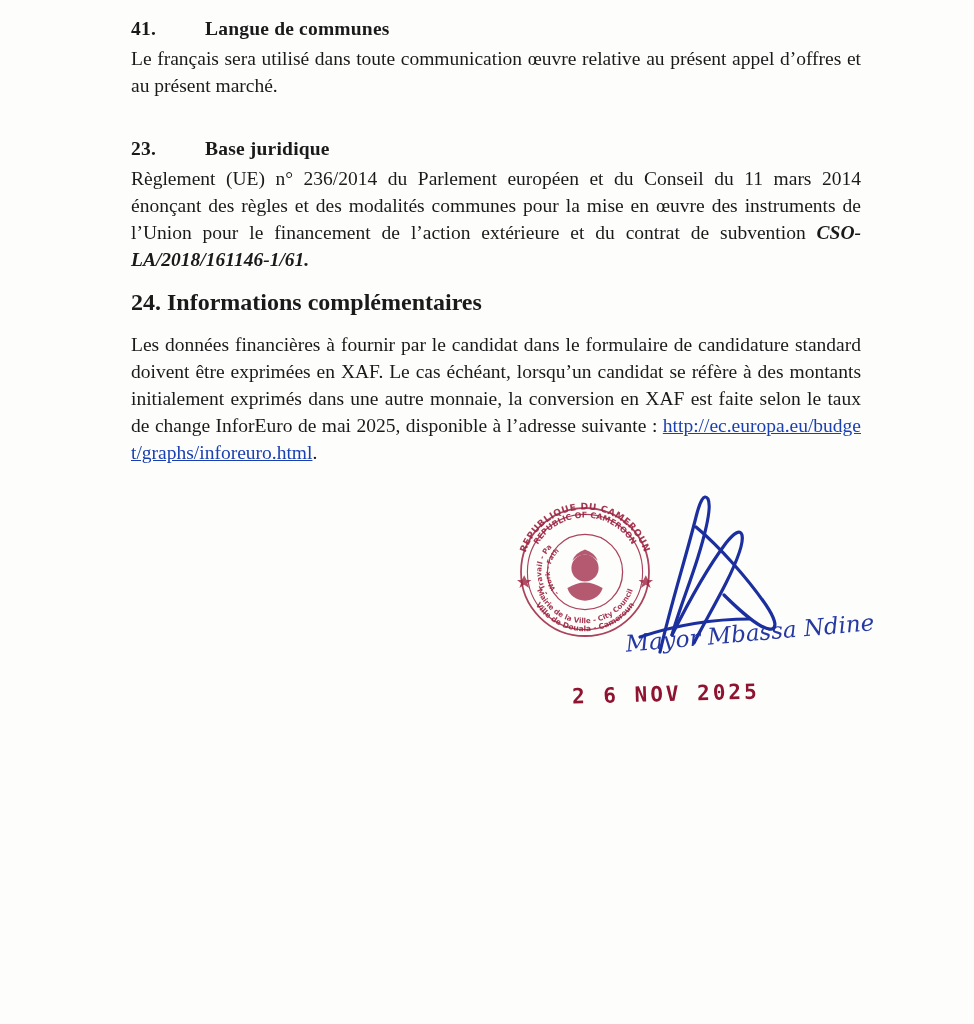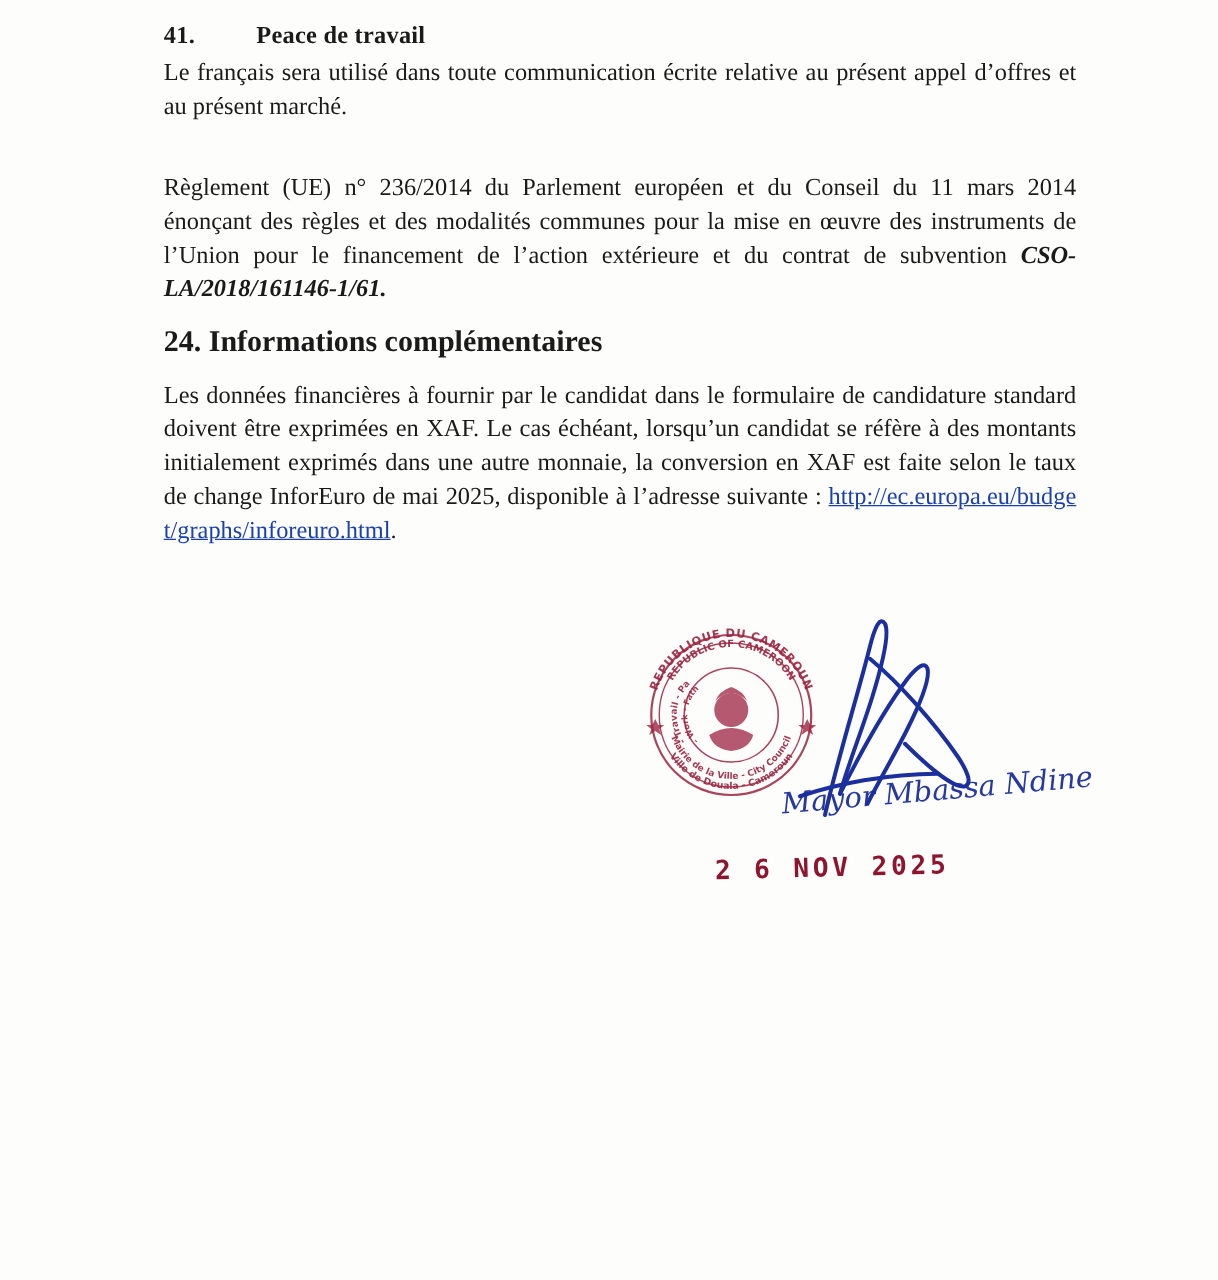--- a/index.html
+++ b/index.html
@@ -108,28 +108,31 @@
 </style>
 </head>
 <body>
 
 <div class="page">
 
   <div class="content">
 
     <div class="section">
       <p class="heading">
-        <span class="num">41.</span><span>Peace de travail</span>
+        <span class="num">41.</span><span>Langue de communes</span>
       </p>
-      <p class="para">Le français sera utilisé dans toute communication écrite relative au présent appel d’offres et au présent marché.</p>
+      <p class="para">Le français sera utilisé dans toute communication œuvre relative au présent appel d’offres et au présent marché.</p>
     </div>
 
     <div class="gap-lg"></div>
 
     <div class="section">
+      <p class="heading">
+        <span class="num">23.</span><span>Base juridique</span>
+      </p>
       <p class="para"><span>Règlement (UE) n° 236/2014 du Parlement européen et du Conseil du 11 mars 2014 énonçant des règles et des modalités communes pour la mise en œuvre des instruments de l’Union pour le financement de l’action extérieure et du contrat de subvention </span><span class="bolditalic">CSO-LA/2018/161146-1/61.</span></p>
     </div>
 
     <div class="gap-sm"></div>
 
     <div class="section">
       <p class="heading-inline"><span>24.</span> <span>Informations complémentaires</span></p>
       <div class="gap-sm"></div>
       <p class="para justify-stretch"><span>Les données financières à fournir par le candidat dans le formulaire de candidature standard doivent être exprimées en XAF. Le cas échéant, lorsqu’un candidat se réfère à des montants initialement exprimés dans une autre monnaie, la conversion en XAF est faite selon le taux de change InforEuro de mai 2025, disponible à l’adresse suivante : </span><a class="link" href="#">http://ec.europa.eu/budget/graphs/inforeuro.html</a><span>.</span></p>
     </div>

